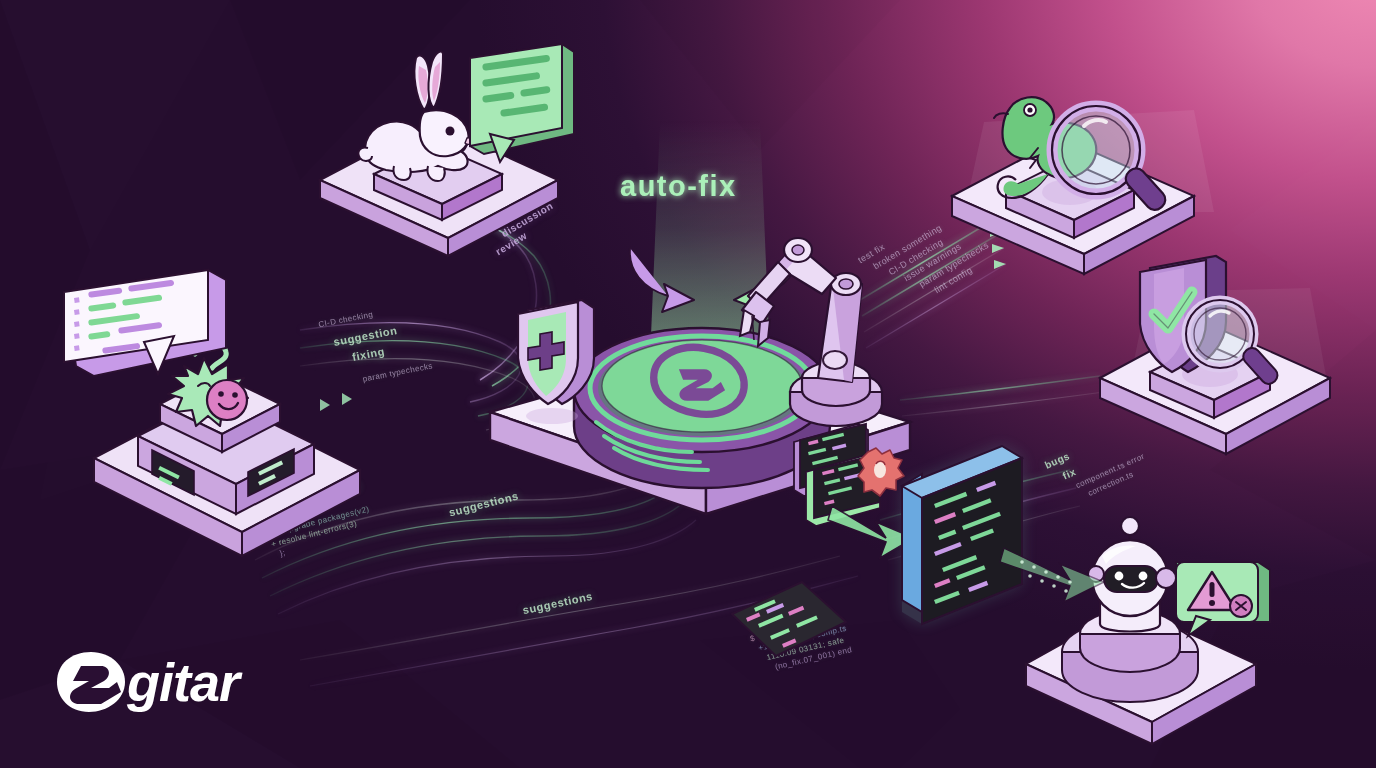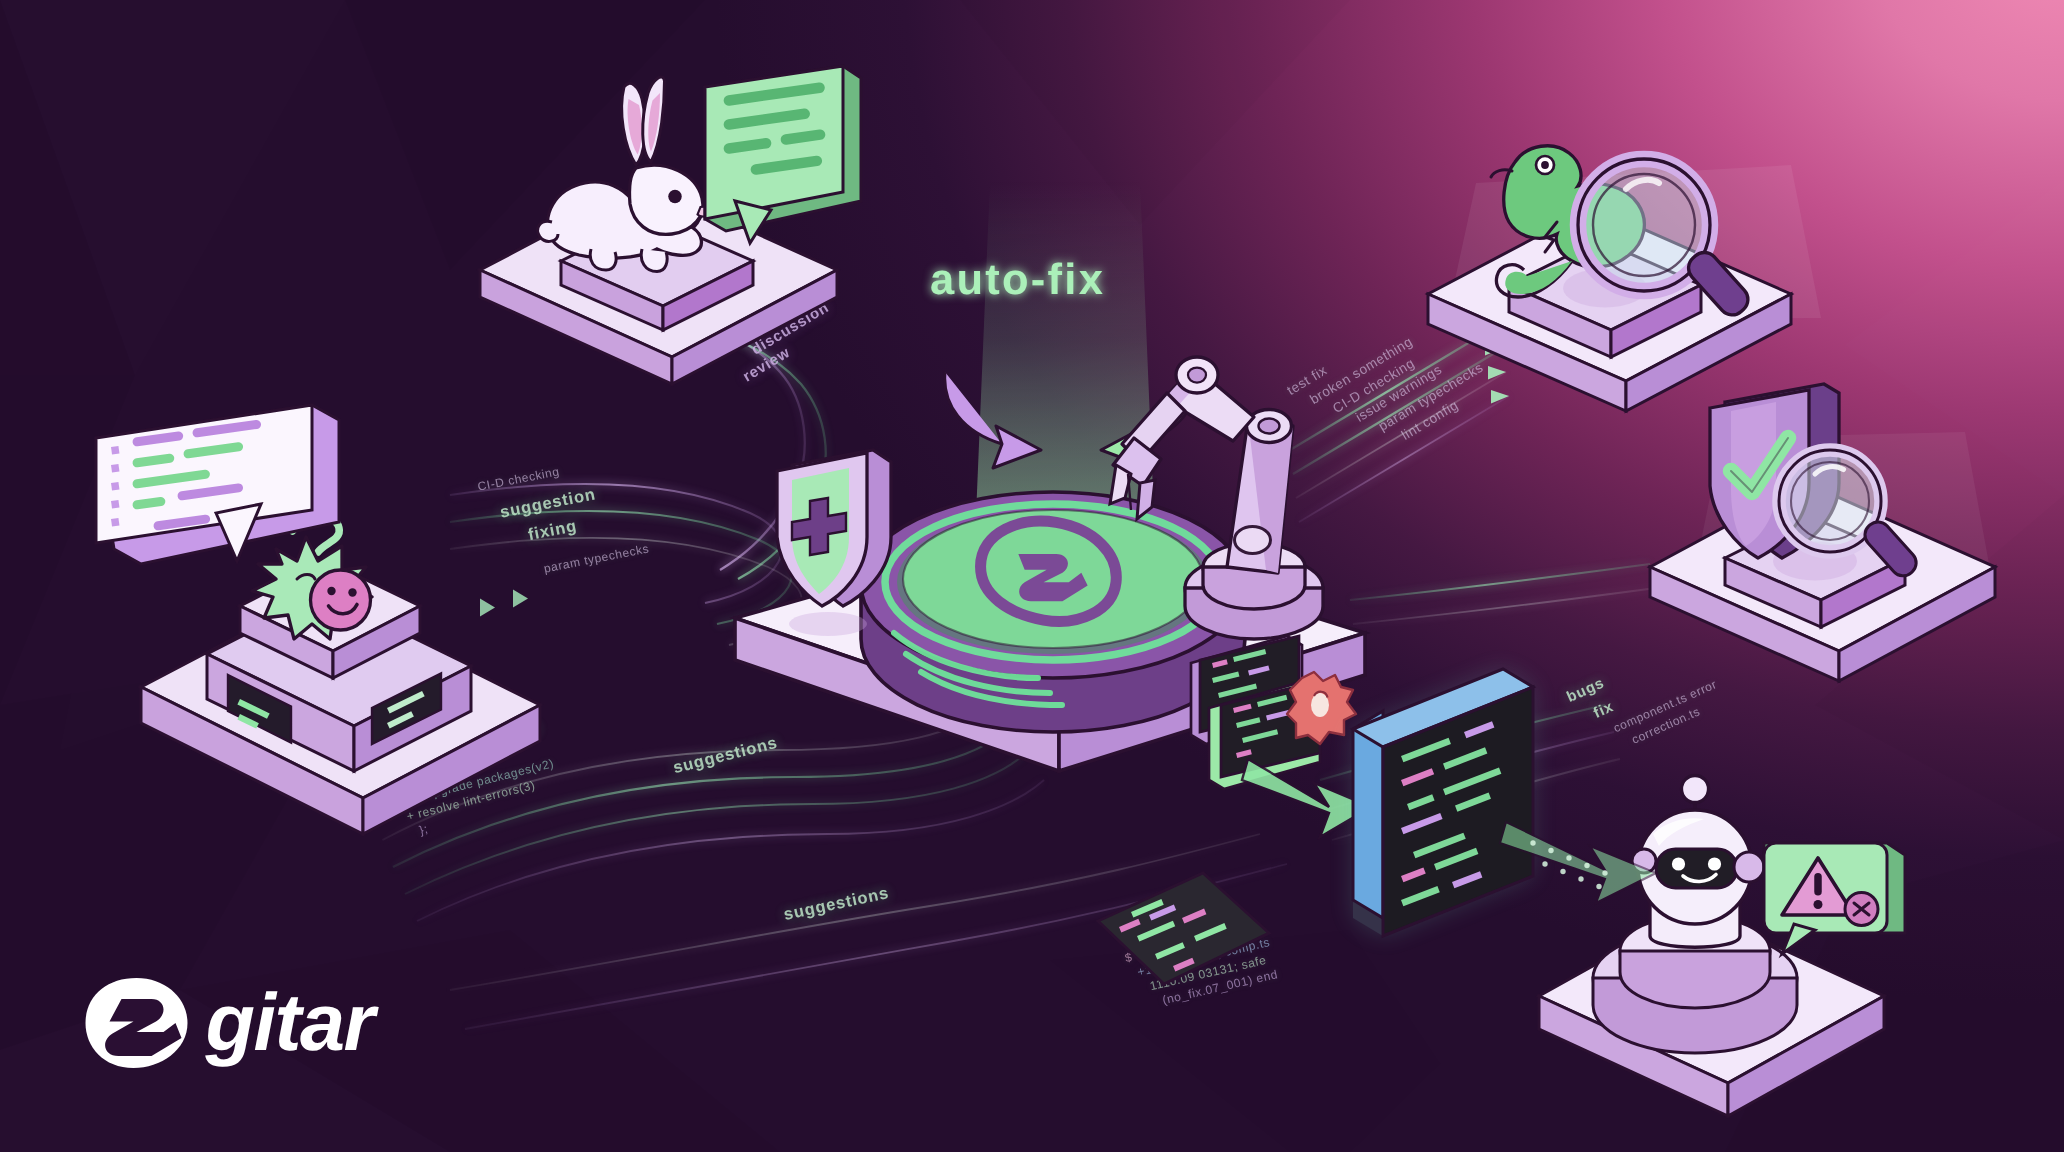--- a/index.html
+++ b/index.html
@@ -47,21 +47,21 @@
     color:#bfe9c9;text-shadow:0 0 8px rgba(120,220,150,.55);
     opacity:.85;
   }
   .label-flow.violet{color:#cdb0e4;text-shadow:0 0 8px rgba(190,140,225,.5);}
 
   
   .beam{position:absolute;pointer-events:none;}
 
   
   .brand{
-    position:absolute;left:55px;top:650px;display:flex;align-items:center;gap:10px;
+    position:absolute;left:55px;top:650px;display:flex;align-items:center;
   }
   .brand-word{
     color:#ffffff;font-size:54px;font-weight:700;font-style:italic;
     letter-spacing:-1px;line-height:1;font-family:"Liberation Sans", sans-serif;
   }
 </style>
 </head>
 <body>
 
 <div class="stage">

